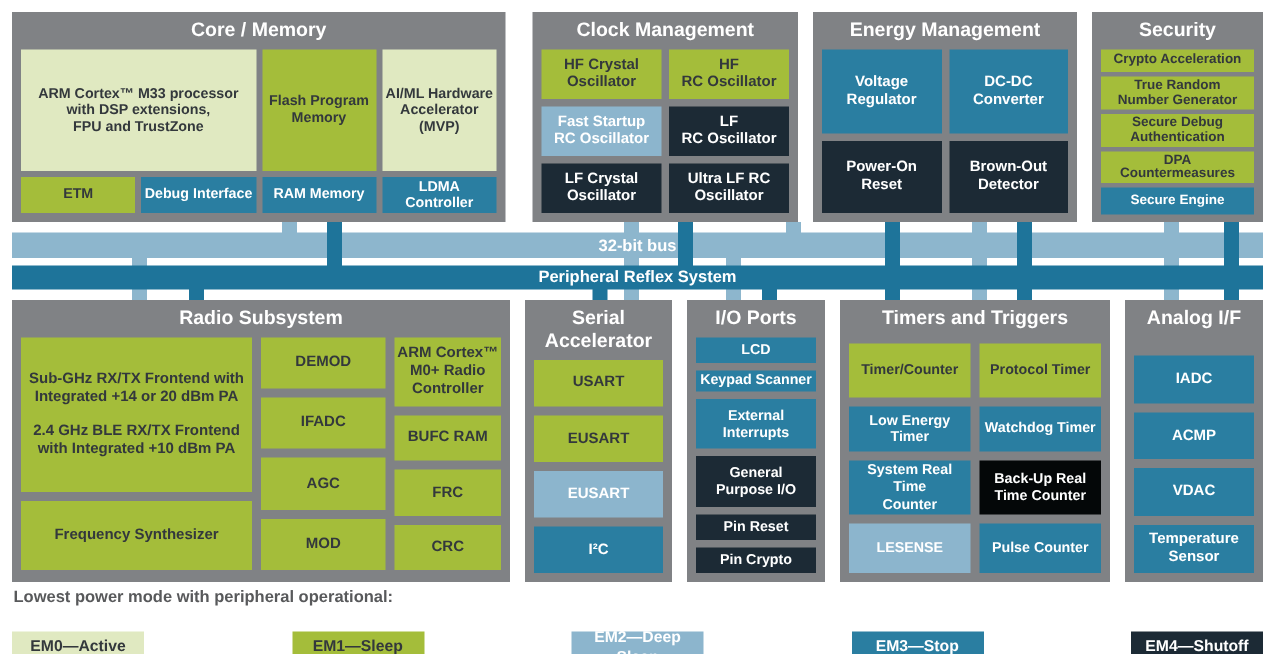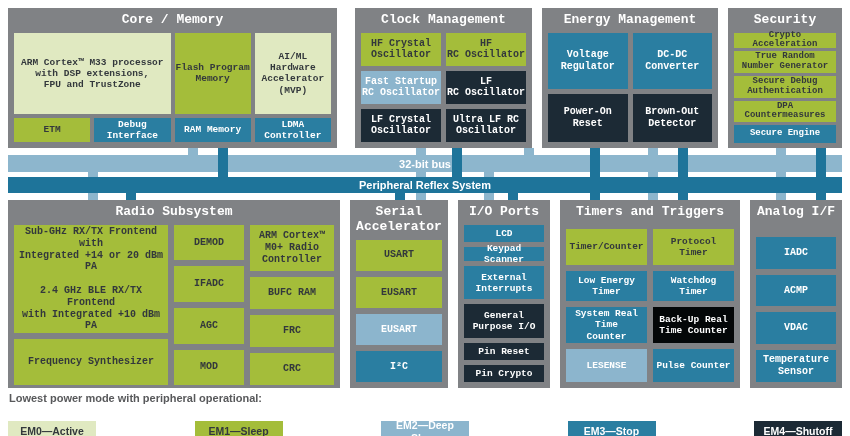--- a/index.html
+++ b/index.html
@@ -1,19 +1,19 @@
 <!DOCTYPE html>
 <html style="--gray: #808285; --em0: #e0e9c1; --em1: #a4bd3a; --em2: #8cb5cd; --em3: #2a7ea1; --em4: #1c2a35; --em4b: #040708; --bus_light: #8db6cd; --bus_dark: #1e749a; --text_dark: #33383c; --caption: #58595b;"><head>
 <meta charset="utf-8">
 <style>
   html,body{margin:0;padding:0;background:#fff;}
   #canvas{position:relative;width:850px;height:436px;background:#fff;
           font-family:"Liberation Sans",sans-serif;overflow:hidden;}
 
-  .section{position:absolute;background:var(--gray);display:flex;flex-direction:column;font-family:Liberation Mono, monospace;}
+  .section{position:absolute;background:var(--gray);display:flex;flex-direction:column;}
   .section .title{color:#fff;font-weight:bold;font-size:13px;text-align:center;
                   padding:5px 2px 3px;line-height:1.15;}
   .boxes{flex:1;display:grid;gap:4px;margin:2px 6px 6px;}
 
   .box{display:flex;align-items:center;justify-content:center;text-align:center;
        font-weight:bold;font-size:10px;line-height:1.18;white-space:pre-line;padding:1px;}
   .em-em0{background:var(--em0);color:var(--text_dark);}
   .em-em1{background:var(--em1);color:var(--text_dark);}
   .em-em2{background:var(--em2);color:#fff;}
   .em-em3{background:var(--em3);color:#fff;}
@@ -34,21 +34,21 @@
   #sec-core .boxes{grid-template-columns:repeat(4,1fr);grid-template-rows:1fr 24px;}
   #sec-core .box{font-size:9.5px;}
   #sec-clock .boxes{grid-template-columns:1fr 1fr;grid-auto-rows:1fr;gap:5px;}
   #sec-energy .boxes{grid-template-columns:1fr 1fr;grid-template-rows:1.15fr 1fr;gap:5px;}
   #sec-security .boxes{grid-template-rows:15px 1fr 1fr 1fr 18px;gap:3px;}
   #sec-security .box{font-size:9px;line-height:1.1;}
   #sec-radio .boxes-row{flex:1;display:flex;gap:6px;margin:2px 6px 8px;}
   .radio-col{display:grid;gap:6px;}
   #radio-col1{width:154px;grid-template-rows:1fr 46px;}
   #radio-col2{flex:1;grid-template-rows:repeat(4,1fr);}
-  #radio-col3{width:84px;grid-template-rows:46px 1fr 1fr 1fr;}
+  #radio-col3{width:71px;grid-template-rows:46px 1fr 1fr 1fr;}
   #sec-serial .boxes{grid-template-rows:repeat(4,1fr);gap:6px;}
   #sec-io .boxes{grid-template-rows:17px 14px 1fr 1fr 17px 17px;gap:5px;}
   #sec-io .box{font-size:9.5px;}
   #sec-timers .boxes{grid-template-columns:1fr 1fr;grid-template-rows:1.15fr .95fr 1.15fr 1.05fr;gap:6px;margin-top:6px;}
   #sec-timers .box{font-size:9.5px;}
   #sec-analog .boxes{grid-template-rows:repeat(4,1fr);gap:6px;margin-top:14px;}
 
   
   .bus{position:absolute;left:8px;width:834px;display:flex;align-items:center;justify-content:center;}
   .bus .bus-label{color:#fff;font-weight:bold;font-size:11px;position:relative;z-index:5;}

